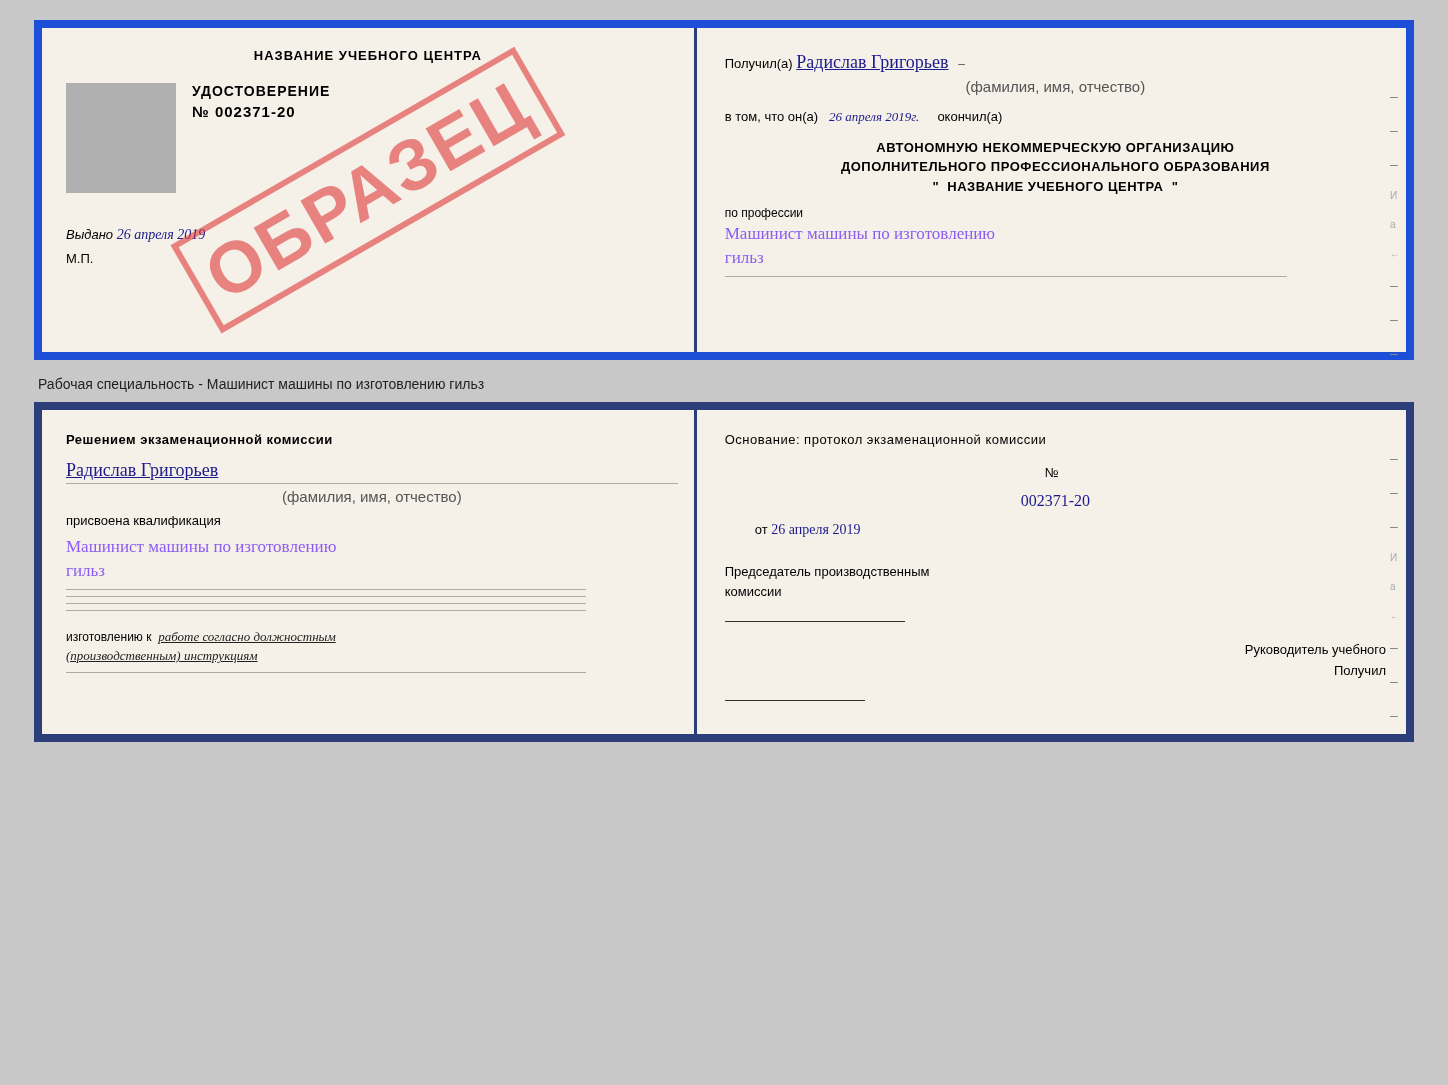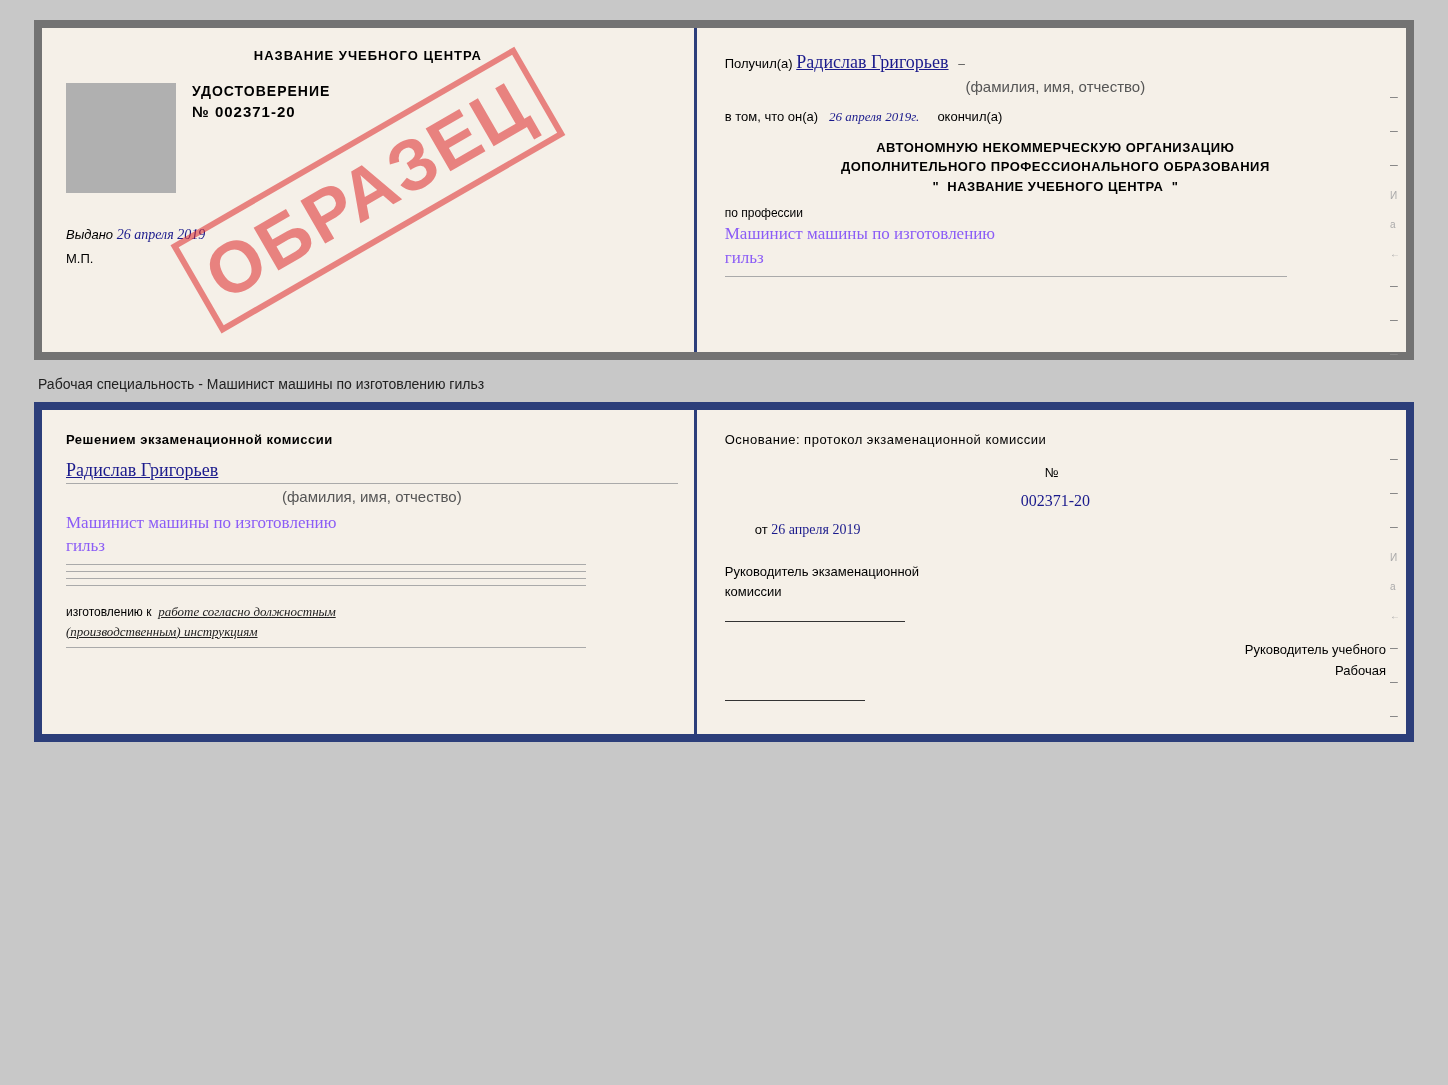--- a/index.html
+++ b/index.html
@@ -12,25 +12,26 @@
     }
 
     .page-wrapper {
       max-width: 1380px;
       margin: 0 auto;
     }
 
     
     .document-top {
       display: flex;
-      border: 8px solid #737373;
+      border: 8px solid #1d4ed8;
       background: #f5f0e8;
       margin-bottom: 16px;
       position: relative;
       min-height: 340px;
+      justify-content: space-between;
     }
 
     .doc-left {
       width: 48%;
       border-right: 3px solid #2c3e7a;
       padding: 20px 24px 16px 24px;
       position: relative;
       overflow: hidden;
     }
 
@@ -366,20 +367,21 @@
       <div class="section-title">
         <span>Решением  экзаменационной  комиссии</span>
       </div>
 
       <div style="margin-bottom:6px;">
         <span class="name-handwritten">Радислав Григорьев</span>
         <hr class="doc-hr" style="width:100%;margin-top:2px;">
         <span class="small-label">(фамилия, имя, отчество)</span>
       </div>
 
+      <div class="right-line" style="font-size:13px;margin-bottom:4px;">присвоена квалификация</div>
 
       <div class="profession-handwritten">
         <span>Машинист машины по изготовлению</span><br>
         <span>гильз</span>
       </div>
       <hr class="doc-hr">
       <hr class="doc-hr">
       <hr class="doc-hr">
       <hr class="doc-hr">
 
@@ -403,29 +405,29 @@
           &nbsp;
           <span class="protocol-number-hw">002371-20</span>
         </div>
 
         <div style="font-size:13px;font-family:Arial,sans-serif;margin-bottom:20px;padding-left:30px;">
           <span>от</span>
           <span class="date-hw-bottom">26 апреля 2019</span>
         </div>
 
         <div style="font-size:13px;font-family:Arial,sans-serif;margin-bottom:6px;">
-          <span>Руководитель экзаменационной</span><br>
+          <span>Председатель производственным</span><br>
           <span>комиссии</span>
         </div>
 
         <span class="signature-line"></span>
 
         <div style="font-size:13px;font-family:Arial,sans-serif;margin-top:18px;margin-bottom:6px;text-align:right;">
           <span>Руководитель учебного</span><br>
-          <span>Рабочая</span>
+          <span>Получил</span>
         </div>
 
         <span class="signature-line" style="width:140px;"></span>
       </div>
 
       <div class="right-side-marks-bottom">
         <span class="dash-mark">–</span>
         <span class="dash-mark">–</span>
         <span class="dash-mark">–</span>
         <span style="font-size:10px;color:#aaa;">И</span>

